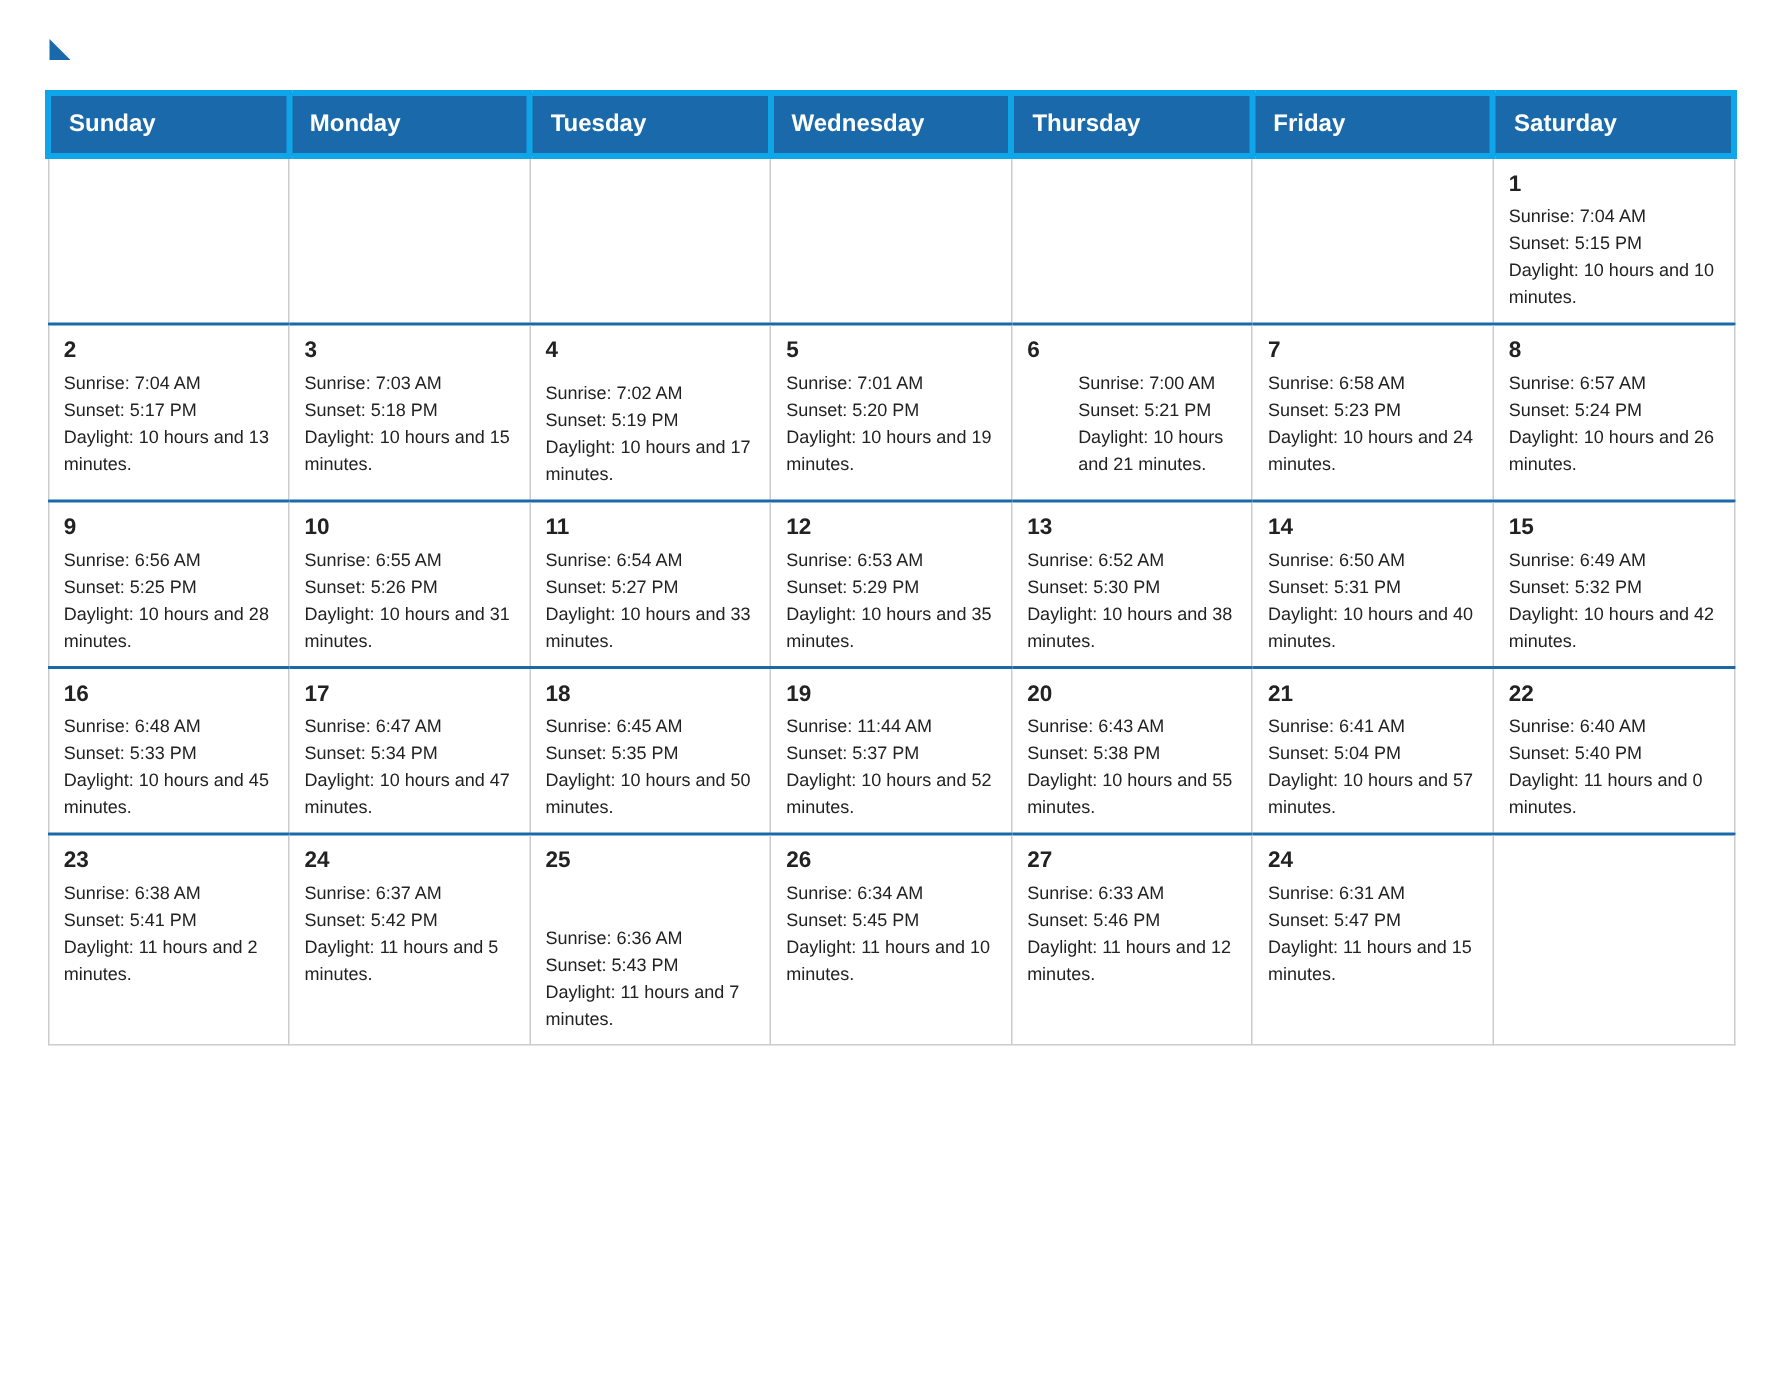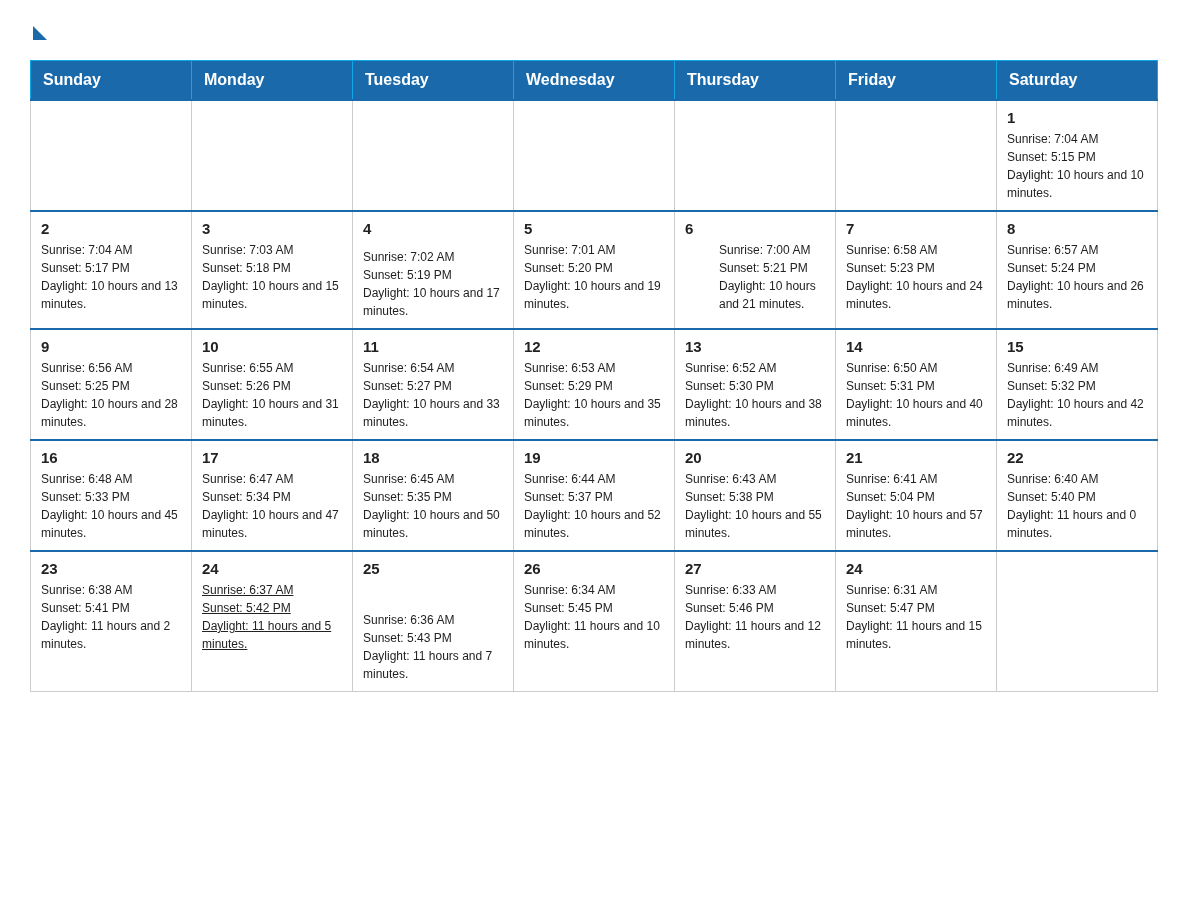--- a/index.html
+++ b/index.html
@@ -64,21 +64,21 @@
       border-collapse: collapse;
       border: 1px solid #ccc;
     }
     .calendar th {
       background-color: #1a6aab;
       color: #fff;
       font-size: 16px;
       font-weight: bold;
       padding: 10px 12px;
       text-align: left;
-      border: 1px solid #0ea5e9;
+      border: 4px solid #0ea5e9;
     }
     .calendar td {
       vertical-align: top;
       padding: 8px 10px;
       border: 1px solid #ccc;
       width: calc(100% / 7);
       min-height: 110px;
       height: 110px;
       font-size: 12.5px;
       color: #222;
@@ -251,21 +251,21 @@
 Daylight: 10 hours and 47 minutes.</div>
         </td>
         <td>
           <span class="day-number">18</span>
           <div class="day-info" style="white-space: pre-line;">Sunrise: 6:45 AM
 Sunset: 5:35 PM
 Daylight: 10 hours and 50 minutes.</div>
         </td>
         <td>
           <span class="day-number">19</span>
-          <div class="day-info" style="white-space: pre-line;">Sunrise: 6:44 AM
+          <div class="day-info" style="white-space: pre-line;">Sunrise: 11:44 AM
 Sunset: 5:37 PM
 Daylight: 10 hours and 52 minutes.</div>
         </td>
         <td>
           <span class="day-number">20</span>
           <div class="day-info" style="white-space: pre-line;">Sunrise: 6:43 AM
 Sunset: 5:38 PM
 Daylight: 10 hours and 55 minutes.</div>
         </td>
         <td>
@@ -283,21 +283,21 @@
       </tr>
       <tr>
         <td>
           <span class="day-number">23</span>
           <div class="day-info" style="white-space: pre-line;">Sunrise: 6:38 AM
 Sunset: 5:41 PM
 Daylight: 11 hours and 2 minutes.</div>
         </td>
         <td>
           <span class="day-number">24</span>
-          <div class="day-info" style="white-space: pre-line; text-decoration: underline;">Sunrise: 6:37 AM
+          <div class="day-info" style="white-space: pre-line;">Sunrise: 6:37 AM
 Sunset: 5:42 PM
 Daylight: 11 hours and 5 minutes.</div>
         </td>
         <td>
           <span class="day-number">25</span>
           <div class="day-info" style="white-space: pre-line; margin-top: 34px;">Sunrise: 6:36 AM
 Sunset: 5:43 PM
 Daylight: 11 hours and 7 minutes.</div>
         </td>
         <td>

